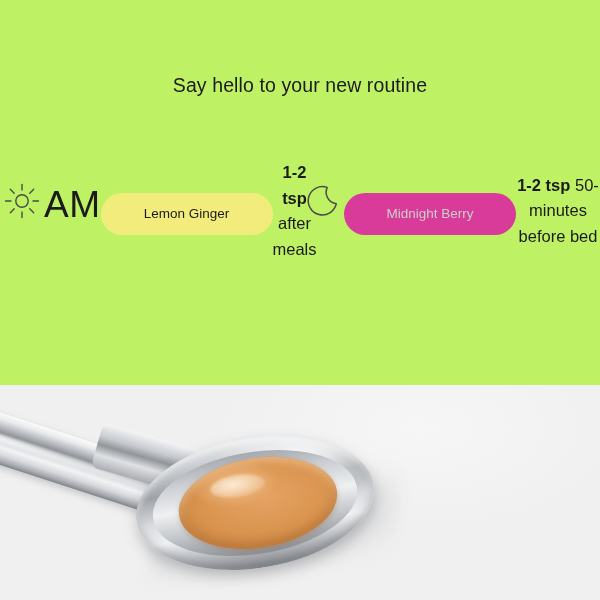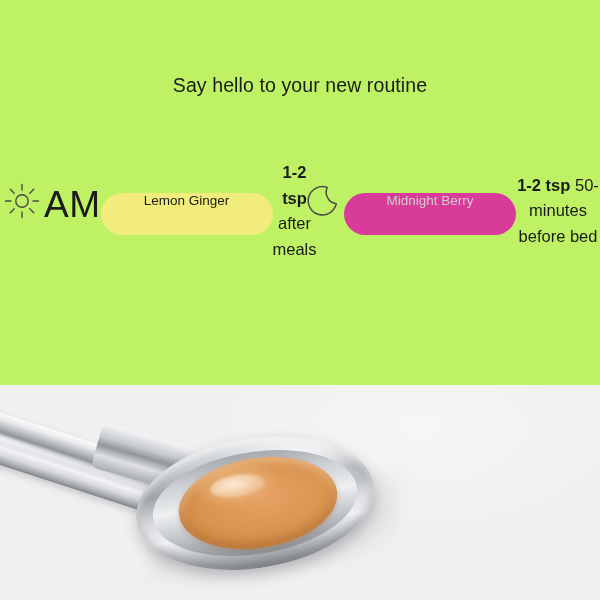--- a/index.html
+++ b/index.html
@@ -69,21 +69,21 @@
   }
 
   
   .pill {
     margin-top: 25px;
     height: 42px;
     min-width: 172px;
     padding: 0 26px;
     border-radius: 21px;
     display: flex;
-    align-items: flex-start;
+    align-items: center;
     justify-content: center;
     font-size: 13.5px;
     font-weight: 400;
     box-sizing: border-box;
     white-space: nowrap;
   }
   .pill-am {
     background: #f2ec7c;
     color: #1b1b1b;
   }

